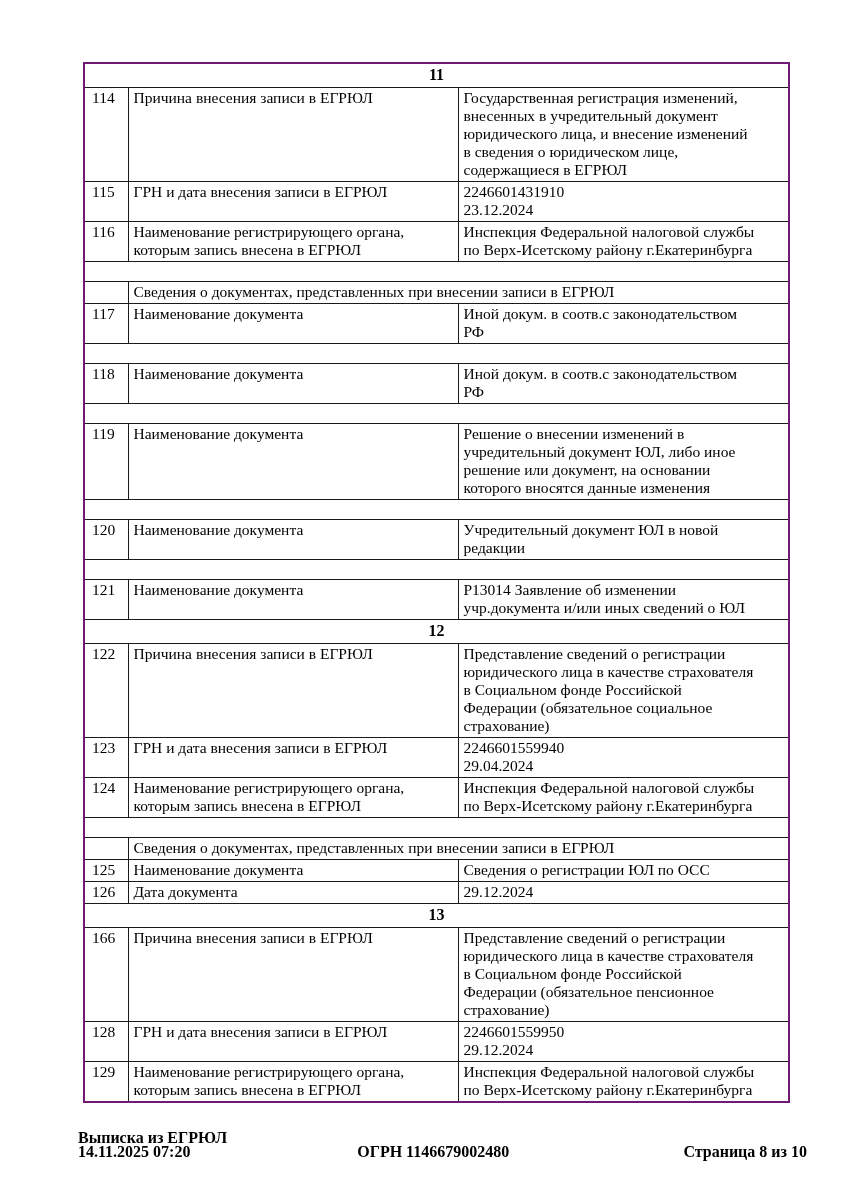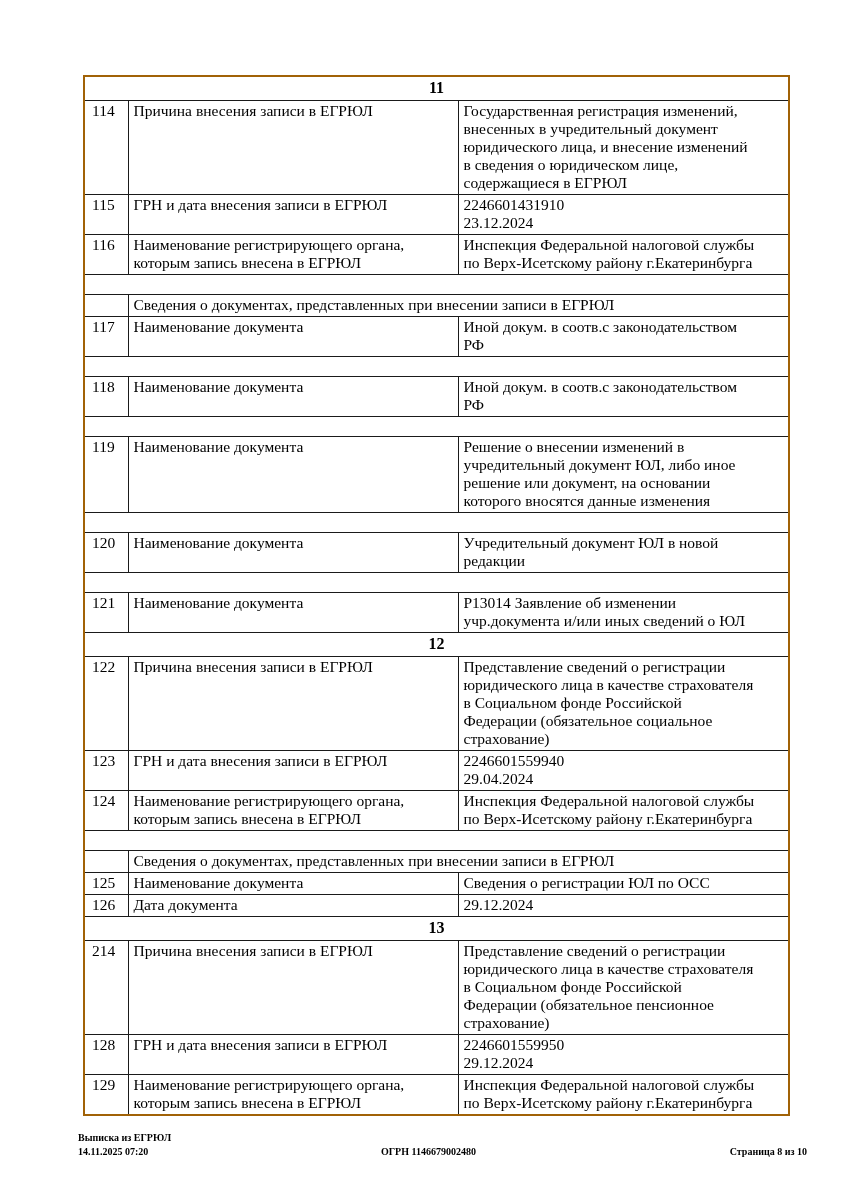--- a/index.html
+++ b/index.html
@@ -11,25 +11,25 @@
     height: 1200px;
     position: relative;
     background: #ffffff;
     color: #000000;
     font-family: "Liberation Serif", "DejaVu Serif", serif;
     overflow: hidden;
   }
   .doc-table {
     position: absolute;
     left: 83px;
-    top: 75px;
+    top: 62px;
     width: 705px;
     border-collapse: collapse;
     table-layout: fixed;
-    border: 2px solid #a16207;
+    border: 2px solid #701a75;
   }
   .doc-table td {
     border: 1.5px solid #1a1a1a;
     font-size: 15.5px;
     line-height: 18px;
     padding: 1px 5px 2px 5px;
     vertical-align: top;
     word-wrap: break-word;
   }
   .doc-table td.num-cell {
@@ -59,21 +59,21 @@
   }
   .page-footer {
     position: absolute;
     left: 78px;
     top: 1131px;
     width: 729px;
     display: flex;
     justify-content: space-between;
     align-items: flex-end;
     font-weight: bold;
-    font-size: 10px;
+    font-size: 16px;
     line-height: 14px;
   }
   .page-footer .footer-center {
     text-align: center;
   }
   .page-footer .footer-right {
     text-align: right;
     margin-left: 44px;
   }
 </style>
@@ -202,21 +202,21 @@
       </tr>
       <tr class="entry-row">
         <td class="num-cell">126</td>
         <td class="label-cell">Дата документа</td>
         <td class="value-cell">29.12.2024</td>
       </tr>
       <tr class="section-row">
         <td colspan="3">13</td>
       </tr>
       <tr class="entry-row">
-        <td class="num-cell">214</td>
+        <td class="num-cell">166</td>
         <td class="label-cell">Причина внесения записи в ЕГРЮЛ</td>
         <td class="value-cell">Представление сведений о регистрации
 юридического лица в качестве страхователя
 в Социальном фонде Российской
 Федерации (обязательное пенсионное
 страхование)</td>
       </tr>
       <tr class="entry-row">
         <td class="num-cell">128</td>
         <td class="label-cell">ГРН и дата внесения записи в ЕГРЮЛ</td>

